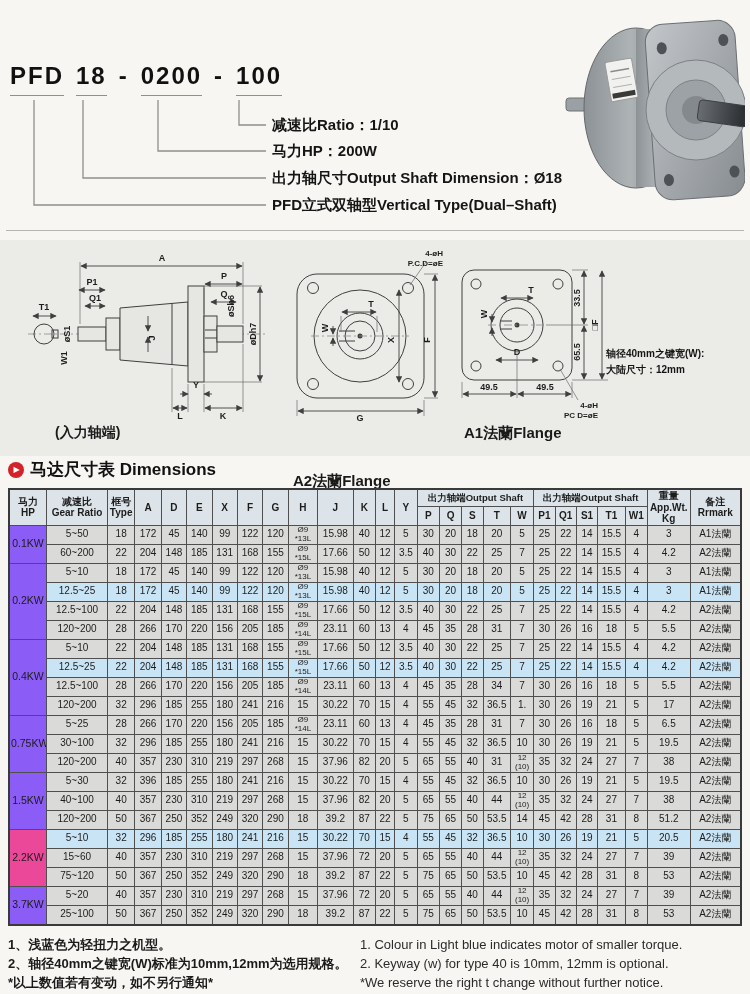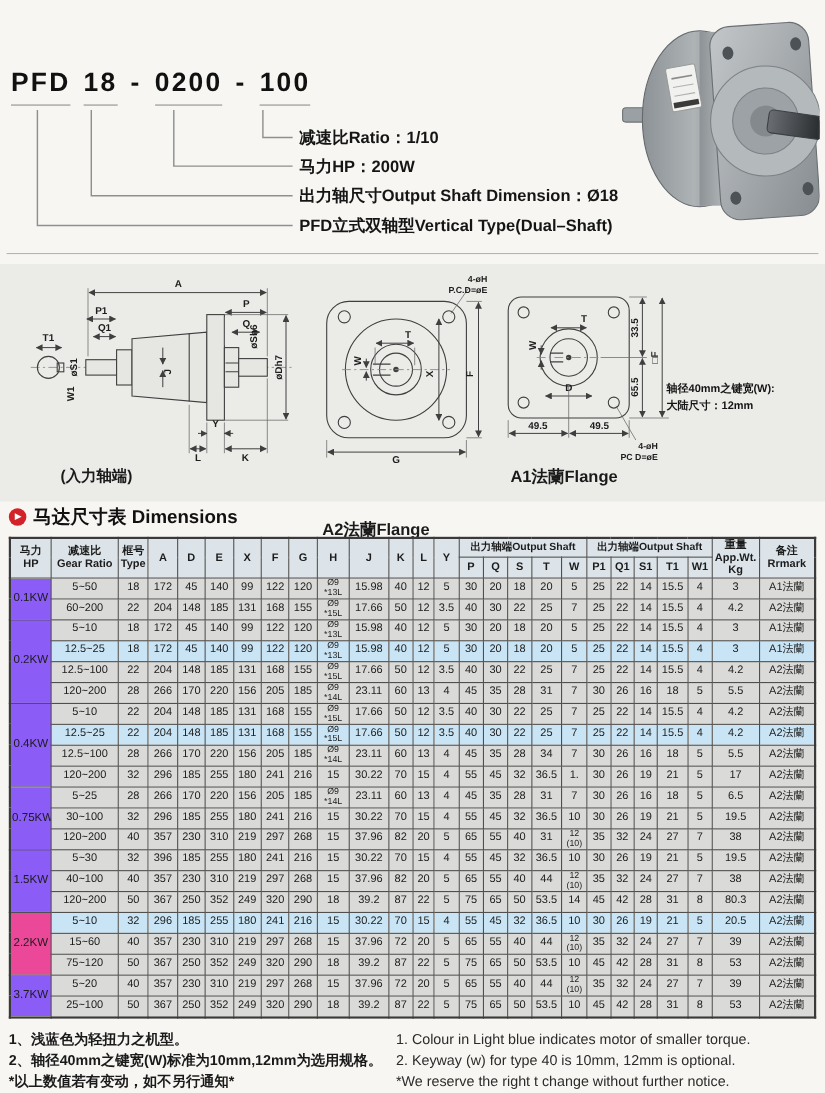--- a/index.html
+++ b/index.html
@@ -799,21 +799,21 @@
           <td>75</td>
           <td>65</td>
           <td>50</td>
           <td>53.5</td>
           <td>14</td>
           <td>45</td>
           <td>42</td>
           <td>28</td>
           <td>31</td>
           <td>8</td>
-          <td>80.3</td>
+          <td>51.2</td>
           <td>A2法蘭</td>
         </tr>
         <tr class="blue">
           <td class="hp" rowspan="3">2.2KW</td>
           <td>5~10</td>
           <td>32</td>
           <td>296</td>
           <td>185</td>
           <td>255</td>
           <td>180</td>

